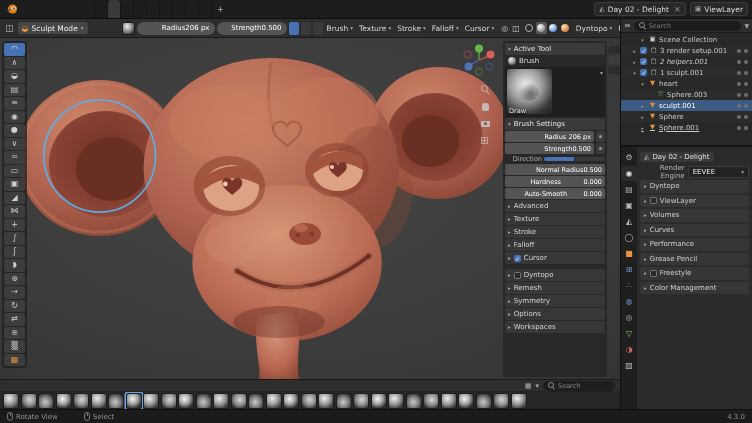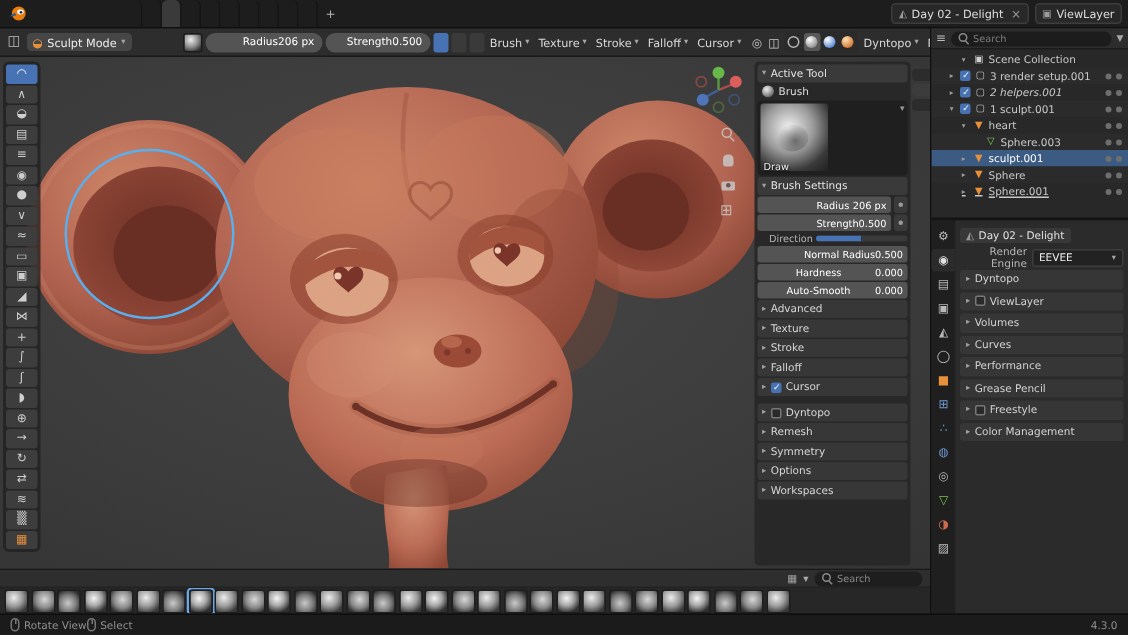--- a/index.html
+++ b/index.html
@@ -153,21 +153,21 @@
   .ptab.active{background:#2b2b2b;border-radius:3px 0 0 3px;}
   .props-main{flex:1;display:flex;flex-direction:column;gap:2px;padding:3px 3px;background:#2b2b2b;overflow:hidden;}
   .bread{display:flex;align-items:center;gap:3px;height:13px;}
   .bread-chip{display:flex;align-items:center;gap:3px;background:#383838;border-radius:2px;padding:1px 4px;font-size:7px;color:#e0e0e0;}
   .engine-row{display:flex;align-items:center;gap:3px;height:13px;}
   .engine-label{flex:1;text-align:right;color:#b5b5b5;font-size:7px;}
   .engine-val{flex:1.15;background:#222;border:1px solid #3d3d3d;border-radius:2px;padding:1px 4px;color:#efefef;font-size:7px;display:flex;justify-content:space-between;align-items:center;}
   .prop-panel{display:flex;align-items:center;gap:3px;height:12.5px;background:#363636;border-radius:2px;padding:0 4px;color:#d2d2d2;font-size:7px;flex:0 0 12.5px;}
 
   
-  .statusbar{flex:0 0 14px;background:#1b1b1b;border-top:1px solid #0e0e0e;display:flex;align-items:center;padding:0 7px;gap:0;font-size:7px;color:#8f8f8f;}
+  .statusbar{flex:0 0 14px;background:#1b1b1b;border-top:1px solid #0e0e0e;display:flex;align-items:center;padding:0 7px;gap:26px;font-size:7px;color:#8f8f8f;}
   .hint{display:flex;align-items:center;gap:3px;}
   .mouse{width:6px;height:9px;border:1px solid #777;border-radius:3px;position:relative;}
   .mouse::before{content:"";position:absolute;left:2px;top:0;width:1px;height:3px;background:#777;}
   .sb-sp{flex:1;}
 </style>
 </head>
 <body>
 
 <div class="app">
 

